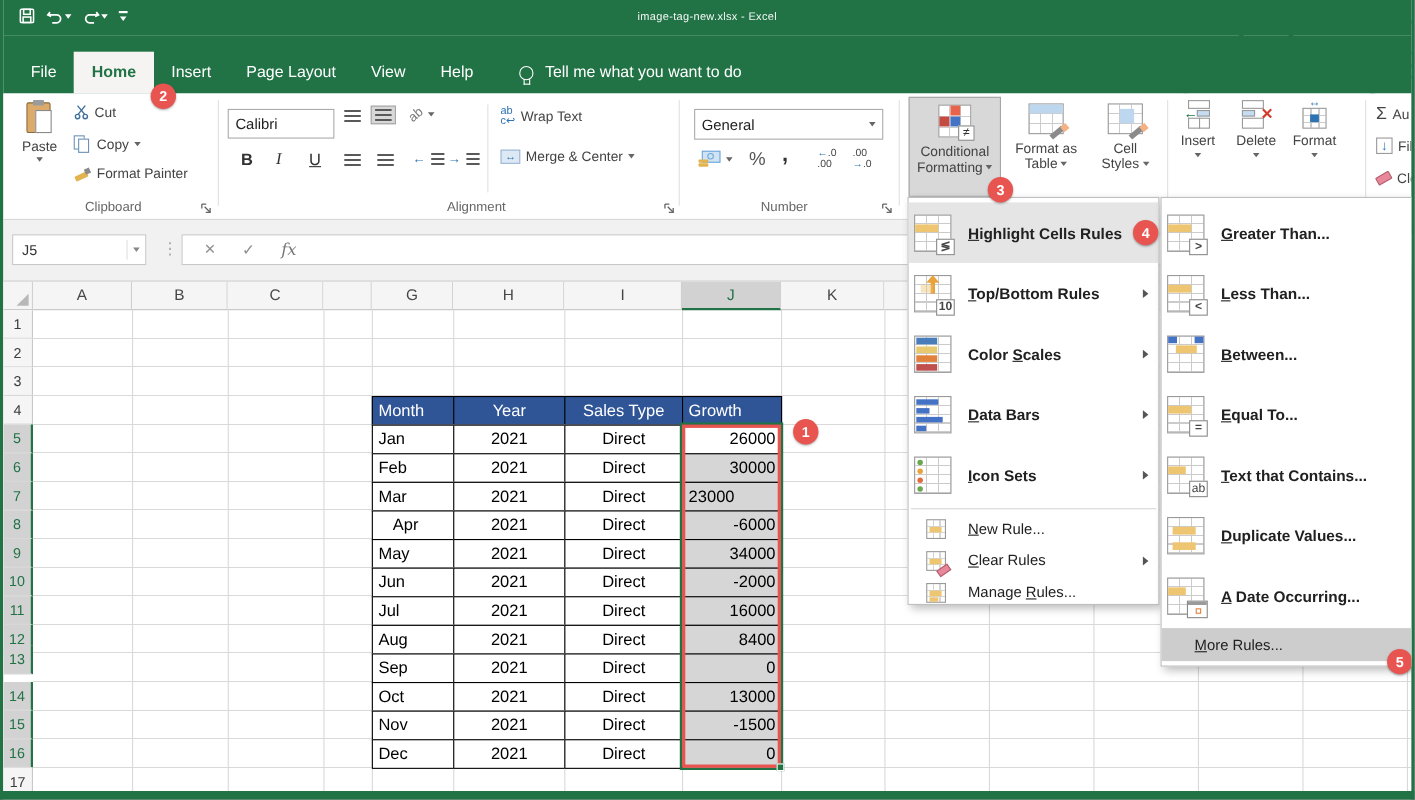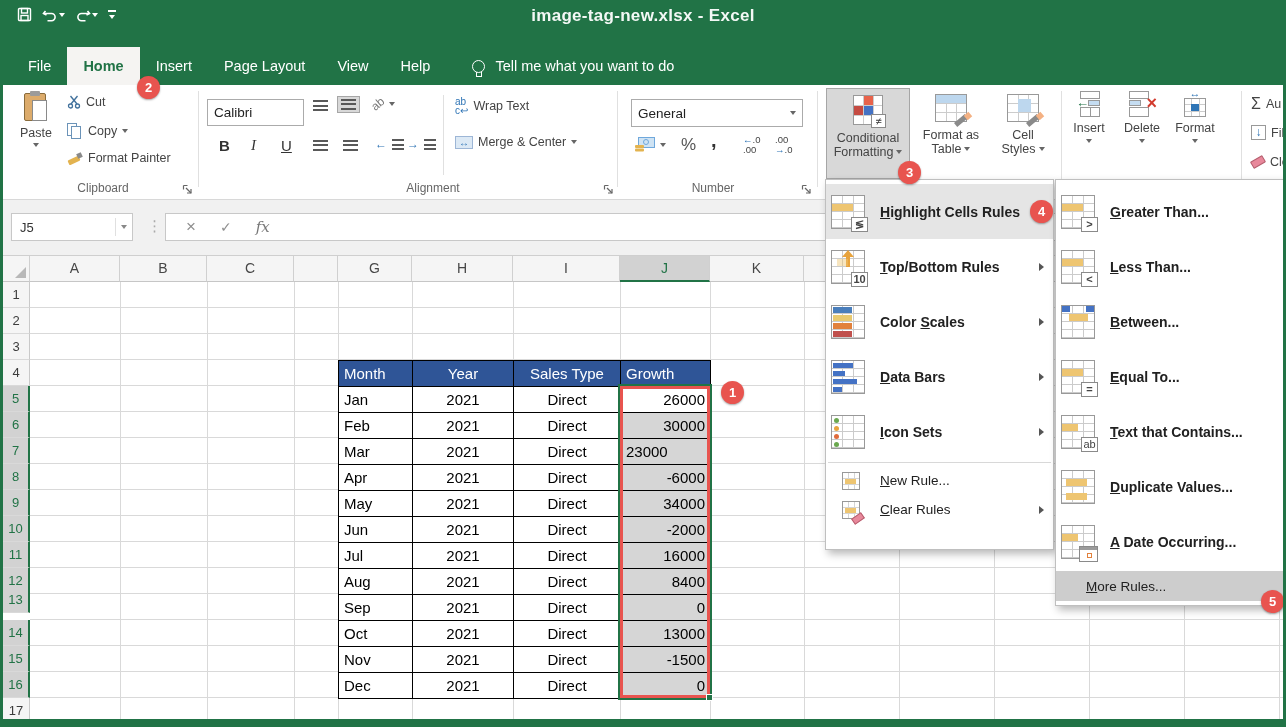--- a/index.html
+++ b/index.html
@@ -14,21 +14,21 @@
   
   .titlebar{ position:absolute; left:-3px; top:0; width:1286px; height:32px;
     background:var(--green,#217346); z-index:2; }
   .qat{ position:absolute; left:14px; top:5px; display:flex; align-items:center; gap:4px; color:#fff; }
   .qat .qbtn{ display:flex; align-items:center; gap:1px; padding:2px 3px; }
   .caret{ display:inline-block; width:0; height:0; border-left:3.5px solid transparent;
     border-right:3.5px solid transparent; border-top:4px solid currentColor; }
   .qat .topline{ display:inline-flex; flex-direction:column; align-items:center; }
   .qat .topline i{ width:8px; height:2px; background:#fff; margin-bottom:2px; }
   .title{ position:absolute; left:0; right:0; top:0; height:32px; line-height:32px;
-    text-align:center; color:rgba(255,255,255,.95); font-size:17px; letter-spacing:.3px;font-weight:bold; }
+    text-align:center; color:rgba(255,255,255,.95); font-size:10px; letter-spacing:.3px; }
   .circuit{ position:absolute; right:-3px; top:0; z-index:1; pointer-events:none; }
   
   .menubar{ position:absolute; left:-3px; top:32px; width:1286px; height:53px;
     background:var(--green,#217346); z-index:2; display:flex; align-items:flex-end; }
   .tabs{ display:flex; align-items:flex-end; height:38px; margin-left:12px; }
   .tab{ color:#fff; font-size:14.5px; padding:0 16px; height:38px; line-height:38px; }
   .tab.sel{ background:#f5f4f2; color:var(--green,#217346); font-weight:bold; }
   .tellme{ display:flex; align-items:center; gap:10px; color:#fff; font-size:14.5px;
     height:38px; margin-left:26px; }
   .bulb{ position:relative; width:13px; height:13px; border:1.6px solid #fff; border-radius:50%; }
@@ -479,21 +479,21 @@
       <div class="tcell" style="left: 510px; width: 108px; top: 130px; height: 27px; text-align: center; padding: 0px 5px;">Direct</div>
       <div class="tcell" style="left: 617px; width: 91px; top: 130px; height: 27px; text-align: right; padding: 0px 5px; background: rgb(255, 255, 255);">26000</div>
       <div class="tcell" style="left: 335px; width: 75px; top: 156px; height: 27px; text-align: left; padding: 0px 5px;">Feb</div>
       <div class="tcell" style="left: 409px; width: 102px; top: 156px; height: 27px; text-align: center; padding: 0px 5px;">2021</div>
       <div class="tcell" style="left: 510px; width: 108px; top: 156px; height: 27px; text-align: center; padding: 0px 5px;">Direct</div>
       <div class="tcell" style="left: 617px; width: 91px; top: 156px; height: 27px; text-align: right; padding: 0px 5px; background: rgb(214, 214, 214);">30000</div>
       <div class="tcell" style="left: 335px; width: 75px; top: 182px; height: 27px; text-align: left; padding: 0px 5px;">Mar</div>
       <div class="tcell" style="left: 409px; width: 102px; top: 182px; height: 27px; text-align: center; padding: 0px 5px;">2021</div>
       <div class="tcell" style="left: 510px; width: 108px; top: 182px; height: 27px; text-align: center; padding: 0px 5px;">Direct</div>
       <div class="tcell" style="left: 617px; width: 91px; top: 182px; height: 27px; text-align: left; padding: 0px 5px; background: rgb(214, 214, 214);">23000</div>
-      <div class="tcell" style="left: 335px; width: 75px; top: 208px; height: 27px; text-align: left; padding: 0px 5px;">Apr</div>
+      <div class="tcell" style="left: 335px; width: 75px; top: 208px; height: 27px; text-align: left; padding: 0px 18px;">Apr</div>
       <div class="tcell" style="left: 409px; width: 102px; top: 208px; height: 27px; text-align: center; padding: 0px 5px;">2021</div>
       <div class="tcell" style="left: 510px; width: 108px; top: 208px; height: 27px; text-align: center; padding: 0px 5px;">Direct</div>
       <div class="tcell" style="left: 617px; width: 91px; top: 208px; height: 27px; text-align: right; padding: 0px 5px; background: rgb(214, 214, 214);">-6000</div>
       <div class="tcell" style="left: 335px; width: 75px; top: 234px; height: 27px; text-align: left; padding: 0px 5px;">May</div>
       <div class="tcell" style="left: 409px; width: 102px; top: 234px; height: 27px; text-align: center; padding: 0px 5px;">2021</div>
       <div class="tcell" style="left: 510px; width: 108px; top: 234px; height: 27px; text-align: center; padding: 0px 5px;">Direct</div>
       <div class="tcell" style="left: 617px; width: 91px; top: 234px; height: 27px; text-align: right; padding: 0px 5px; background: rgb(214, 214, 214);">34000</div>
       <div class="tcell" style="left: 335px; width: 75px; top: 260px; height: 27px; text-align: left; padding: 0px 5px;">Jun</div>
       <div class="tcell" style="left: 409px; width: 102px; top: 260px; height: 27px; text-align: center; padding: 0px 5px;">2021</div>
       <div class="tcell" style="left: 510px; width: 108px; top: 260px; height: 27px; text-align: center; padding: 0px 5px;">Direct</div>
@@ -598,20 +598,29 @@
       <div class="mrow small">
         <span class="mi">
           <span class="ms">
             <span class="band"></span>
             <span style="position:absolute;right:-5px;bottom:-4px;width:12px;height:7px;background:#e8889b;border:1px solid #b55e6e;transform:rotate(-35deg);"></span>
           </span>
         </span>
         <span class="mlabel"><u>C</u>lear Rules</span>
         <span class="marrow"></span>
       </div>
+      <div class="mrow small">
+        <span class="mi">
+          <span class="ms">
+            <span class="band"></span>
+            <span style="position:absolute;left:2px;top:12px;width:8px;height:4px;background:#eec571;"></span>
+          </span>
+        </span>
+        <span class="mlabel">Manage <u>R</u>ules...</span>
+      </div>
     </div>
 
   <div class="menu" id="cf-submenu">
       <div class="mrow big">
         <span class="mi">
           <span class="mg">
             <span class="cell" style="left:0;top:8px;width:21px;height:7px;background:#eec571;"></span>
             <span class="bdg">&gt;</span>
           </span>
         </span>

